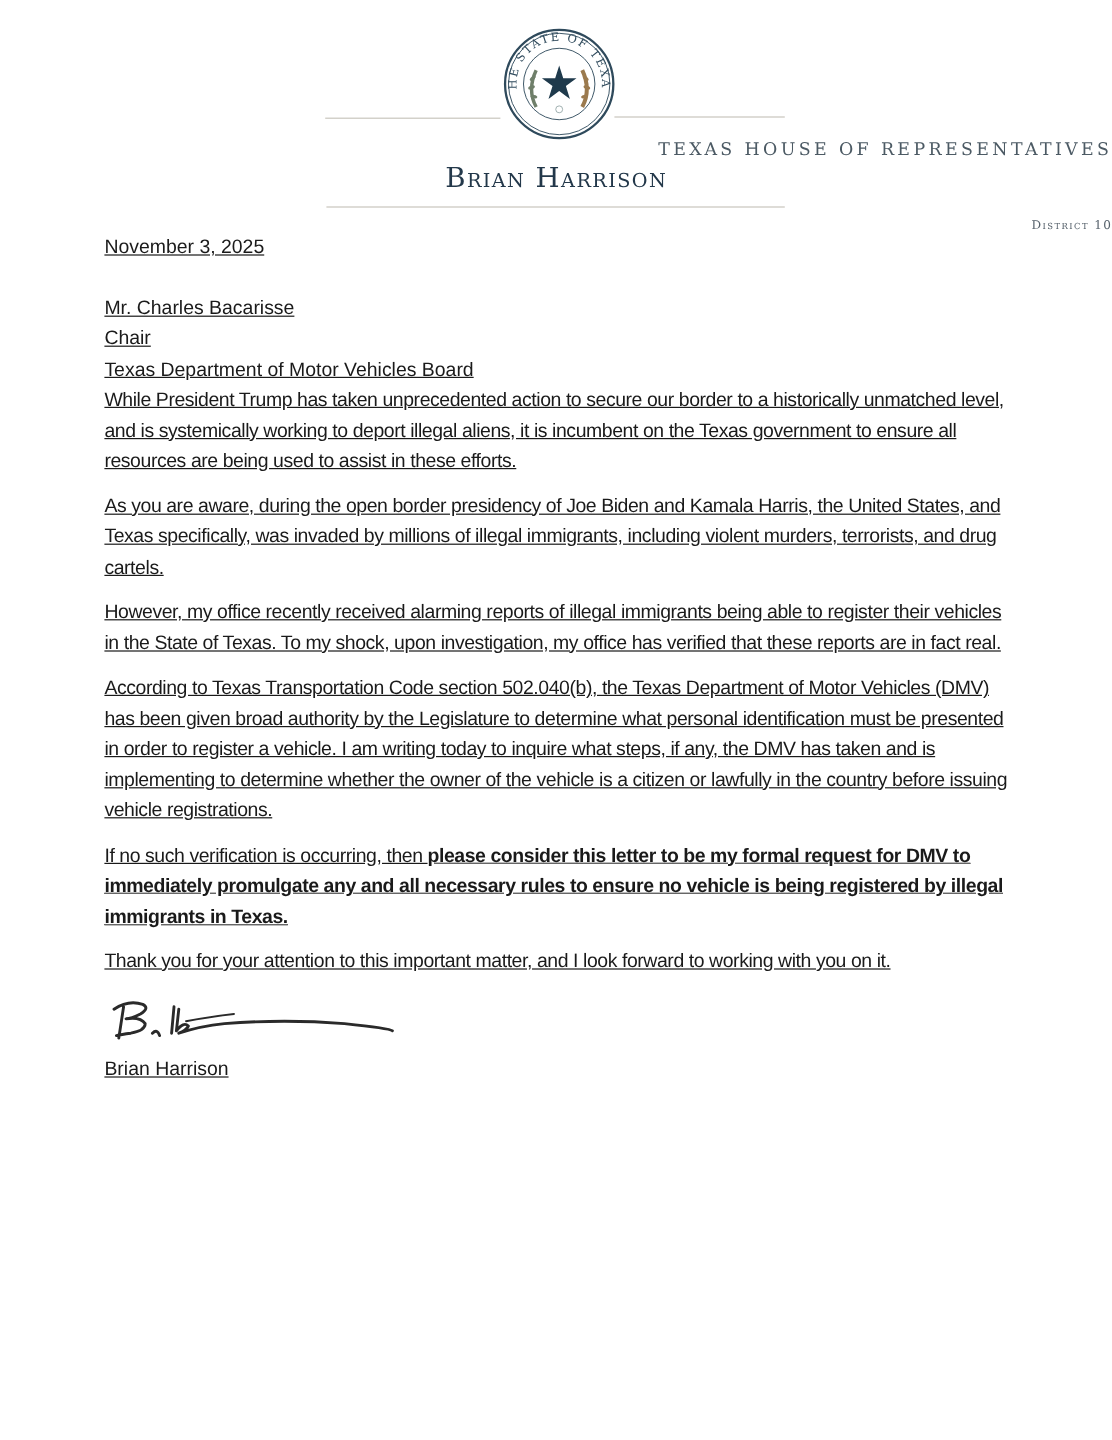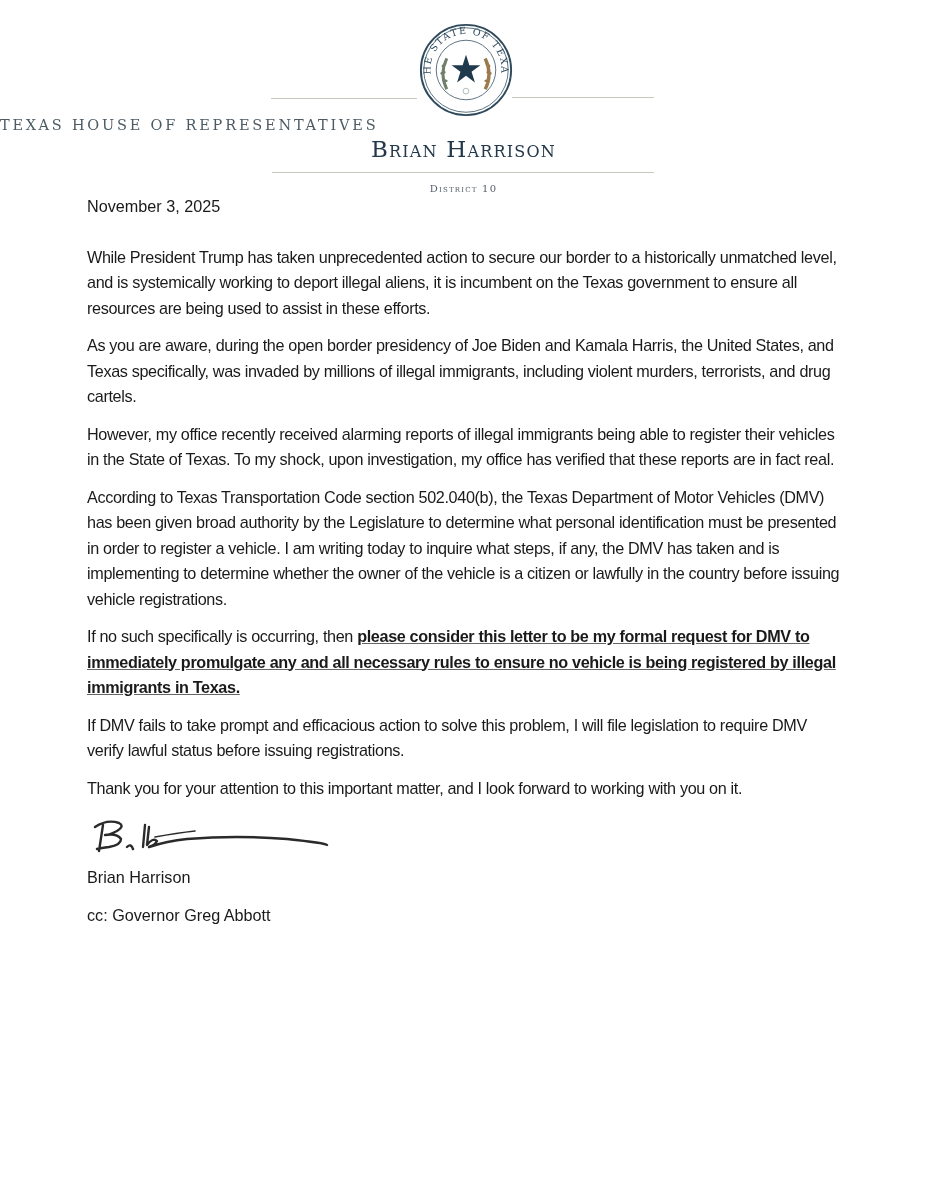--- a/index.html
+++ b/index.html
@@ -3,29 +3,29 @@
 <meta charset="utf-8">
 <style>
   html, body { margin: 0; padding: 0; background: #ffffff; }
   body { width: 927px; height: 1200px; position: relative; overflow: hidden; color: #1a1a1a; }
   .letterhead { position: absolute; left: 0; top: 0; width: 927px; height: 200px; }
   .seal { position: absolute; left: 418px; top: 22px; width: 96px; height: 96px; }
   .rule { position: absolute; height: 1px; background: #c9c6bd; }
   .rule.top-left { left: 271px; top: 98px; width: 146px; }
   .rule.top-right { left: 512px; top: 97px; width: 142px; }
   .rule.bottom { left: 272px; top: 172px; width: 382px; }
-  .house-title { position: absolute; left: 0; width: 927px; top: 117px; text-align: left;
+  .house-title { position: absolute; left: 0; width: 927px; top: 117px; text-align: right;
     font-family: "DejaVu Serif", serif; font-size: 14.5px; letter-spacing: 2.8px; color: #4c5a64; }
   .rep-name { position: absolute; left: 0; width: 927px; top: 136px; text-align: center;
     font-family: "DejaVu Serif", serif; font-size: 23px; letter-spacing: 1.2px; color: #23384a; font-variant: small-caps; }
-  .district { position: absolute; left: 0; width: 927px; top: 183px; text-align: center;
+  .district { position: absolute; left: 0; width: 927px; top: 183px; text-align: right;
     font-family: "DejaVu Serif", serif; font-size: 10px; letter-spacing: 1.2px; color: #55606a; font-variant: small-caps; }
 
   .letter { position: absolute; left: 87px; top: 194px; width: 760px;
-    font-family: "Liberation Sans", sans-serif; font-size: 16.2px; line-height: 25.5px; color: #1a1a1a; }
+    font-family: "Liberation Sans", sans-serif; font-size: 16.2px; line-height: 25.5px; color: #1a1a1a; text-decoration: underline; }
   .letter p { margin: 0; }
   .date { margin-bottom: 25px !important; }
   .addr-line { }
   .salutation { margin-top: 25px !important; margin-bottom: 9px !important; }
   .body-p { margin-bottom: 12px !important; letter-spacing: -0.35px; }
   .emph { font-weight: bold; text-decoration: underline; text-decoration-color: #666; }
   .closing { margin-bottom: 4px !important; }
   .signature { display: block; width: 250px; height: 50px; margin: 0 0 0 0; }
   .signer { margin-top: 2px !important; margin-bottom: 12px !important; }
 </style>
@@ -63,33 +63,36 @@
   <div class="rule top-right"></div>
   <div class="house-title">TEXAS HOUSE OF REPRESENTATIVES</div>
   <div class="rep-name">Brian Harrison</div>
   <div class="rule bottom"></div>
   <div class="district">District 10</div>
 </div>
 
 <div class="letter">
   <p class="date">November 3, 2025</p>
 
+  <div>
+    <p class="addr-line">Mr. Charles Bacarisse</p>
+    <p class="addr-line">Chair</p>
+    <p class="addr-line">Texas Department of Motor Vehicles Board</p>
+  </div>
 
 
   <p class="body-p">While President Trump has taken unprecedented action to secure our border to a historically unmatched level, and is systemically working to deport illegal aliens, it is incumbent on the Texas government to ensure all resources are being used to assist in these efforts.</p>
   <p class="body-p">As you are aware, during the open border presidency of Joe Biden and Kamala Harris, the United States, and Texas specifically, was invaded by millions of illegal immigrants, including violent murders, terrorists, and drug cartels.</p>
   <p class="body-p">However, my office recently received alarming reports of illegal immigrants being able to register their vehicles in the State of Texas.  To my shock, upon investigation, my office has verified that these reports are in fact real.</p>
   <p class="body-p">According to Texas Transportation Code section 502.040(b), the Texas Department of Motor Vehicles (DMV) has been given broad authority by the Legislature to determine what personal identification must be presented in order to register a vehicle.  I am writing today to inquire what steps, if any, the DMV has taken and is implementing to determine whether the owner of the vehicle is a citizen or lawfully in the country before issuing vehicle registrations.</p>
 
-  <p class="body-p"><span>If no such specifically is occurring, then </span><span class="emph">please consider this letter to be my formal request for DMV to immediately promulgate any and all necessary rules to ensure no vehicle is being registered by illegal immigrants in Texas.</span></p>
+  <p class="body-p"><span>If no such verification is occurring, then </span><span class="emph">please consider this letter to be my formal request for DMV to immediately promulgate any and all necessary rules to ensure no vehicle is being registered by illegal immigrants in Texas.</span></p>
 
-  <p class="body-p">If DMV fails to take prompt and efficacious action to solve this problem, I will file legislation to require DMV verify lawful status before issuing registrations.</p>
   <p class="body-p">Thank you for your attention to this important matter, and I look forward to working with you on it.</p>
 
 
   <svg class="signature" viewBox="0 0 250 50">
     <path d="M8 14 Q20 6 32 10 Q38 13 30 18 Q22 22 18 22 Q30 20 34 26 Q34 32 22 34 Q14 35 10 36 M16 12 L12 38 M40 34 Q44 30 46 36 M58 12 L56 34 M62 14 L60 32 Q66 24 70 28 Q68 32 62 34 Q80 28 100 26 Q150 22 200 26 Q238 30 240 32" fill="none" stroke="#2a2a2a" stroke-width="2.4" stroke-linecap="round" stroke-linejoin="round"></path>
     <path d="M68 24 Q90 20 108 18" fill="none" stroke="#2a2a2a" stroke-width="1.6" stroke-linecap="round"></path>
   </svg>
 
   <p class="signer">Brian Harrison</p>
-  <p>cc: Governor Greg Abbott</p>
 </div>
 
 </body></html>

